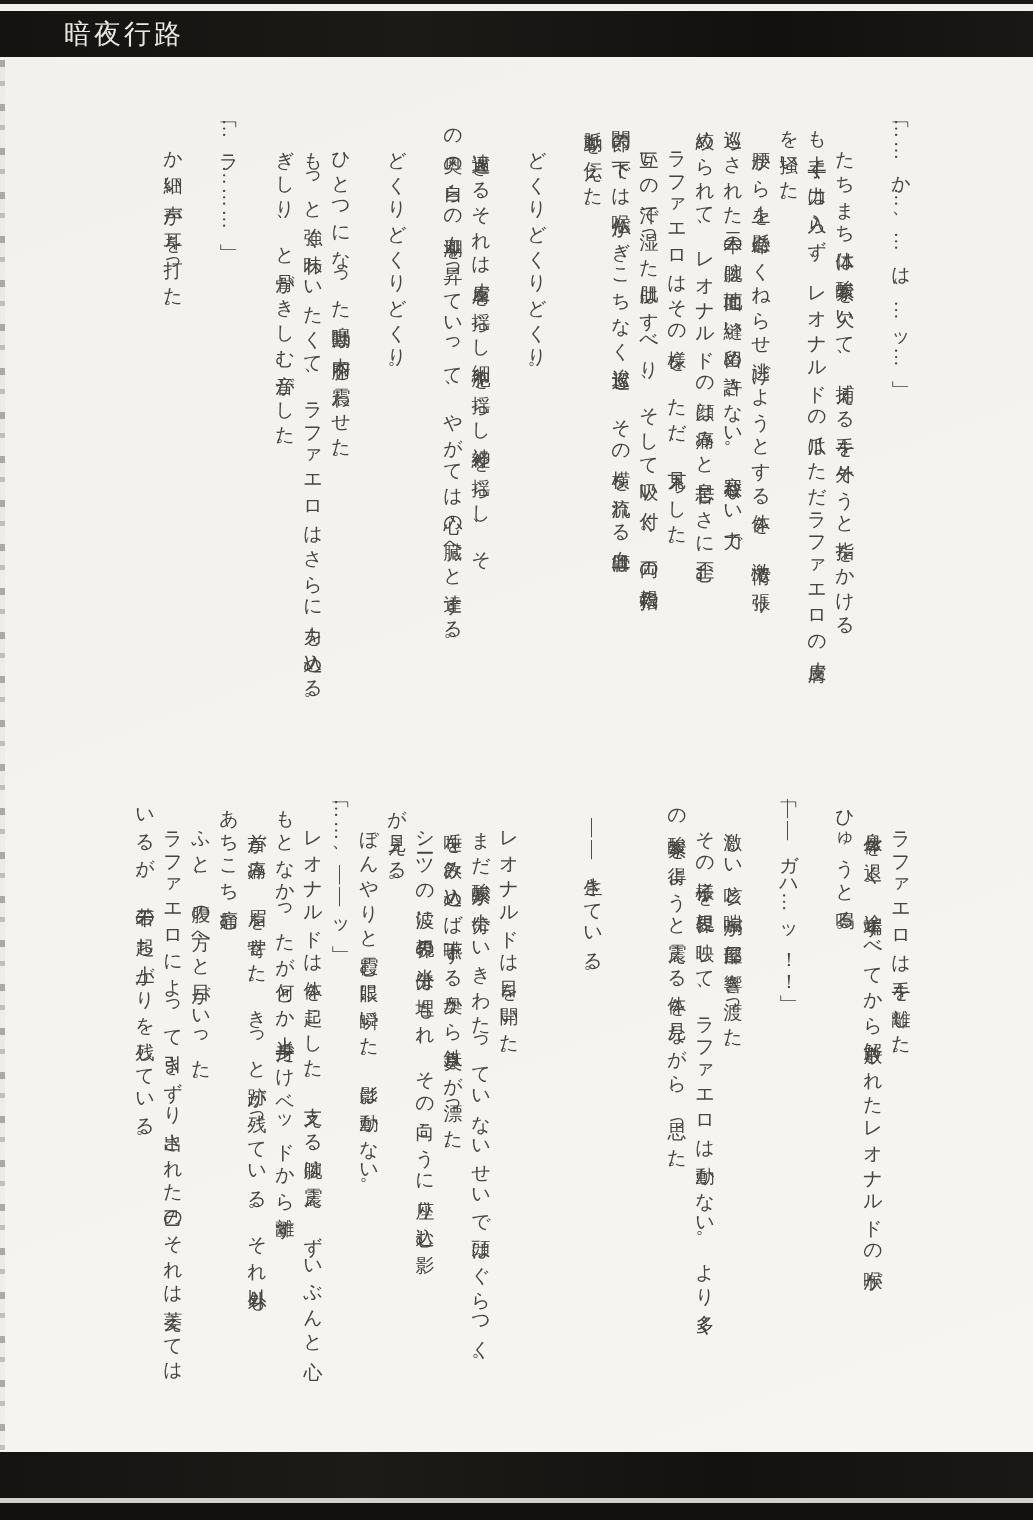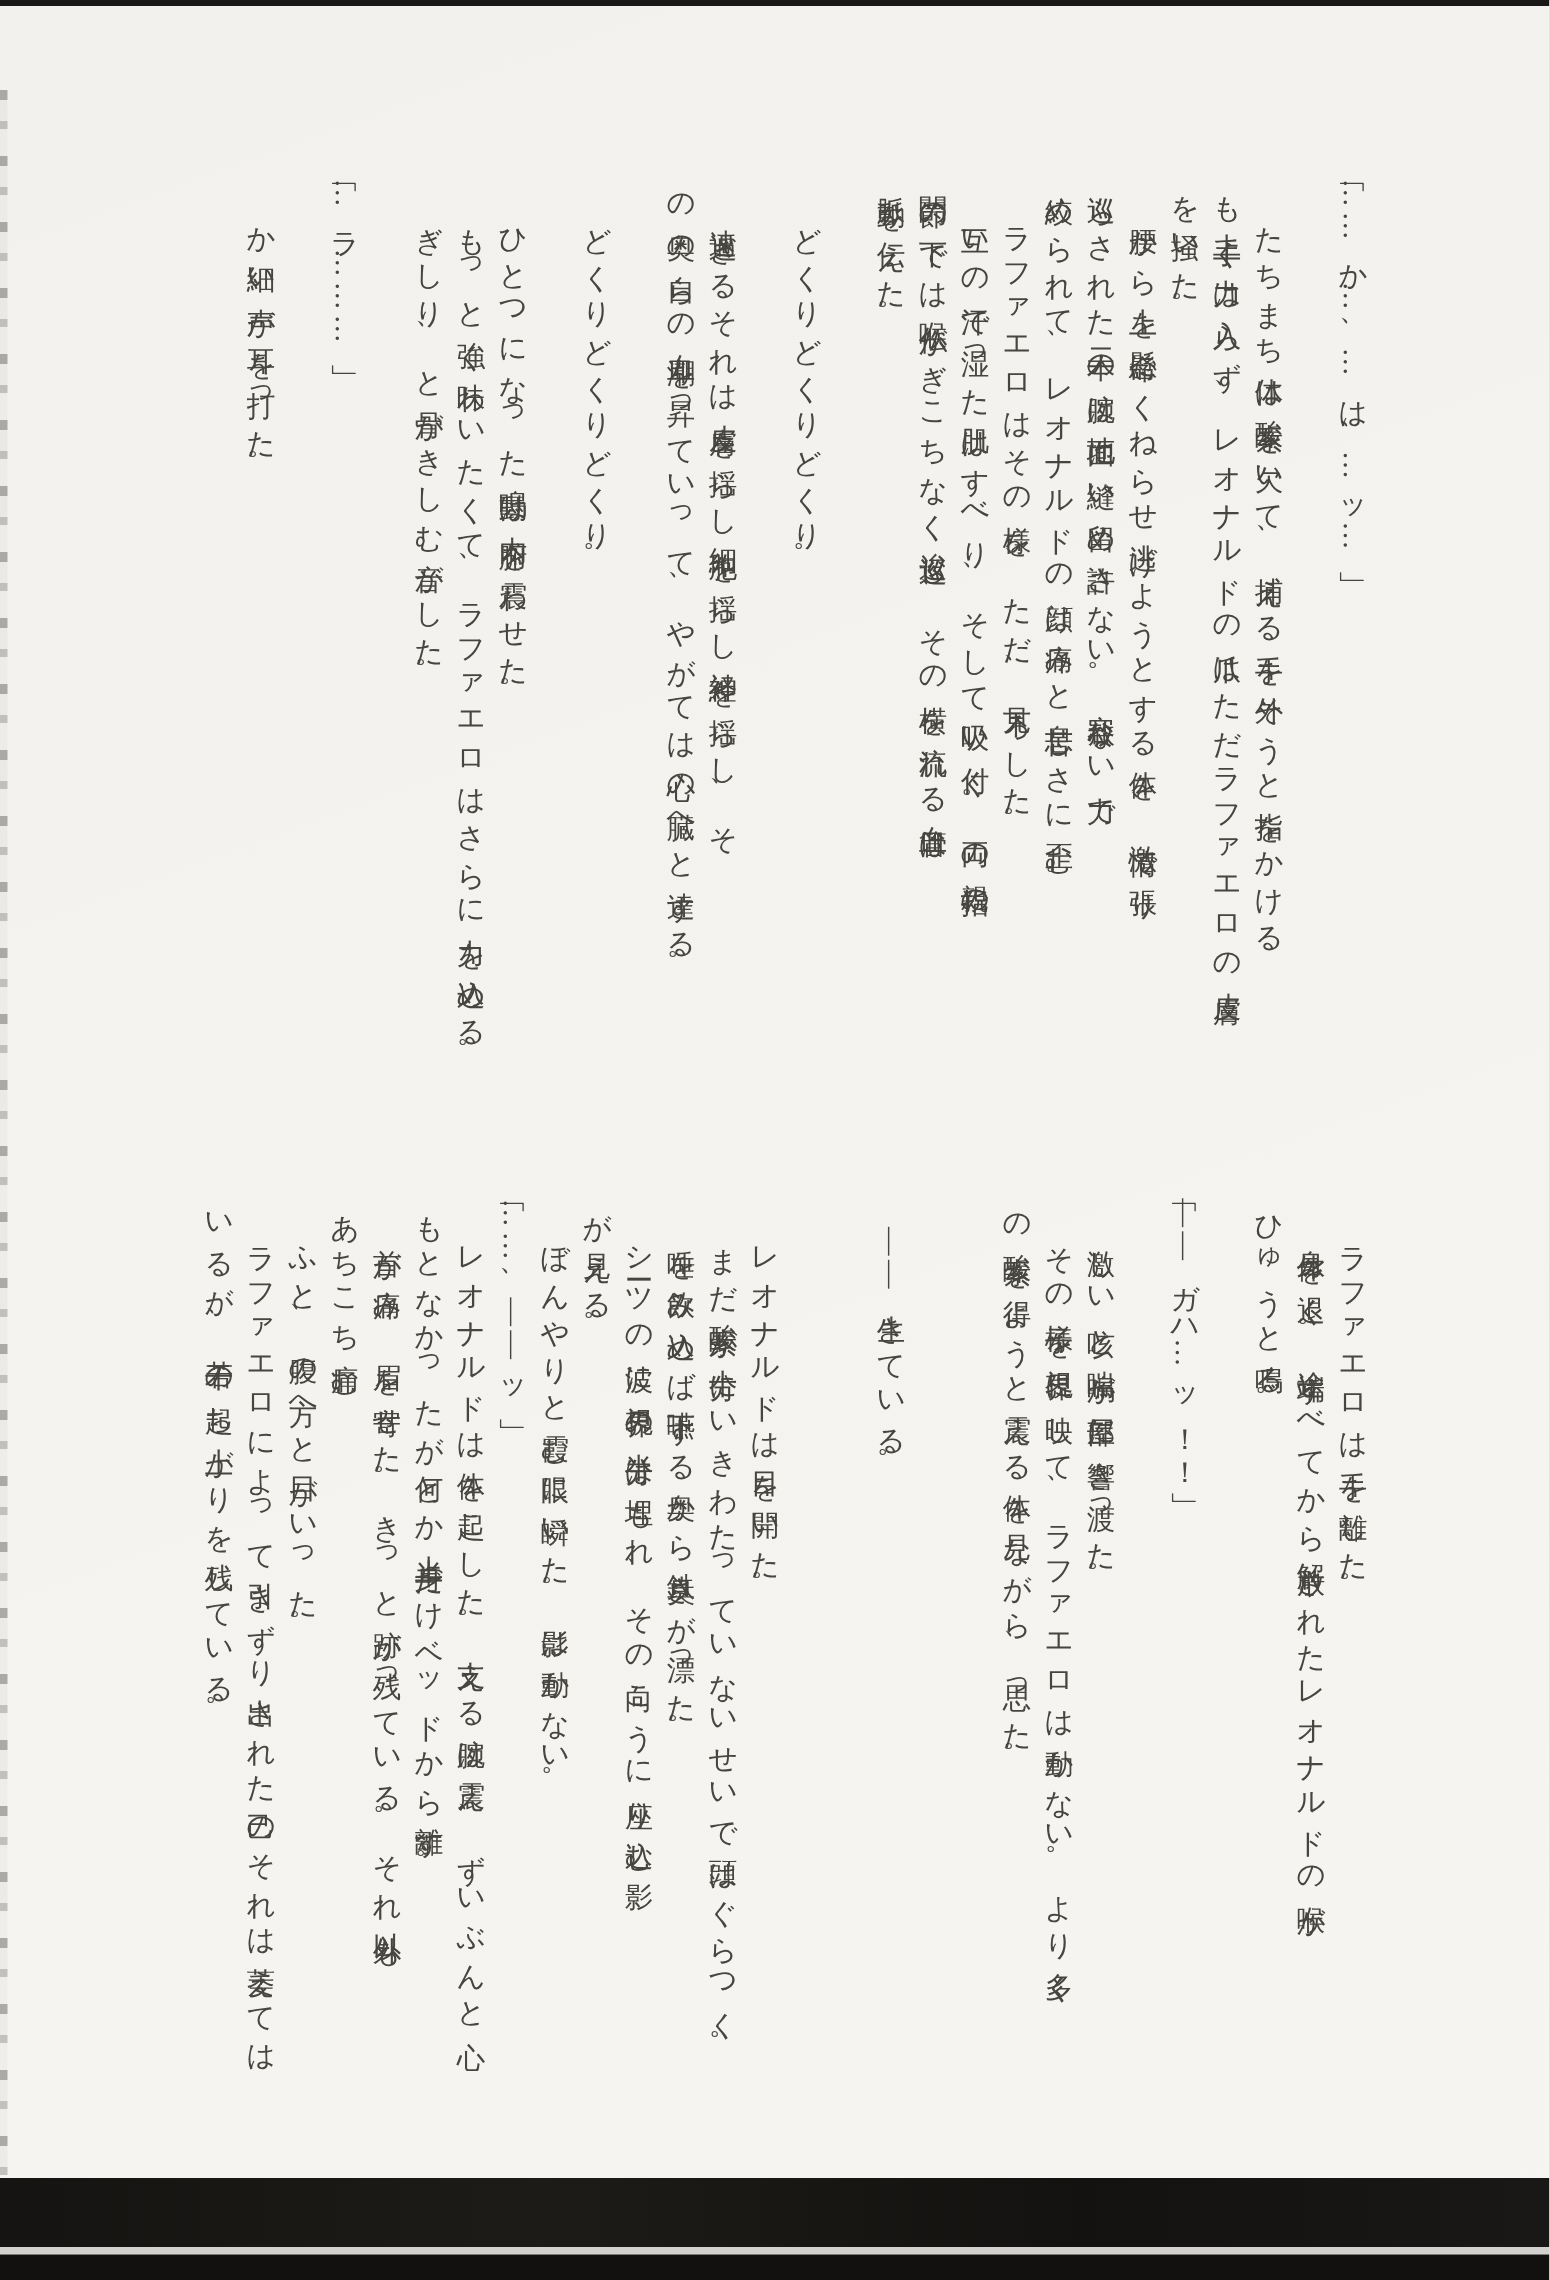--- a/index.html
+++ b/index.html
@@ -86,20 +86,23 @@
     height: 646px;
   }
 </style>
 </head>
 <body>
 
 <div class="page">
 
   <div class="top-edge-line"></div>
 
+  <div class="header-bar">
+    <span class="header-title">暗夜行路</span>
+  </div>
 
   <div class="scan-edge-left"></div>
 
   <div class="vblock vblock-upper">
     <p class="gap">「……か…、…は、…ッ…」</p>
     <p>　たちまち体は酸素を欠いて、捕える手を外そうと指をかける</p>
     <p>も上手く力は入らず、レオナルドの爪はただラファエロの皮膚</p>
     <p>を掻いた。</p>
     <p>　腰から上を懸命にくねらせ逃げようとする体を、激情で張り</p>
     <p>巡らされた二本の腕は地面に縫い留め許さない。容赦ない力で</p>

